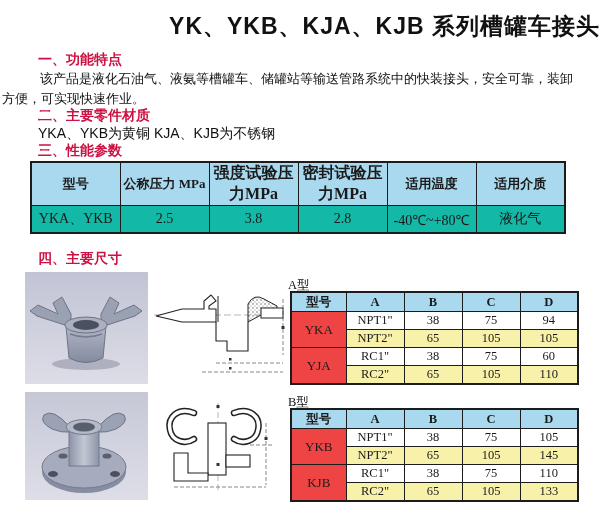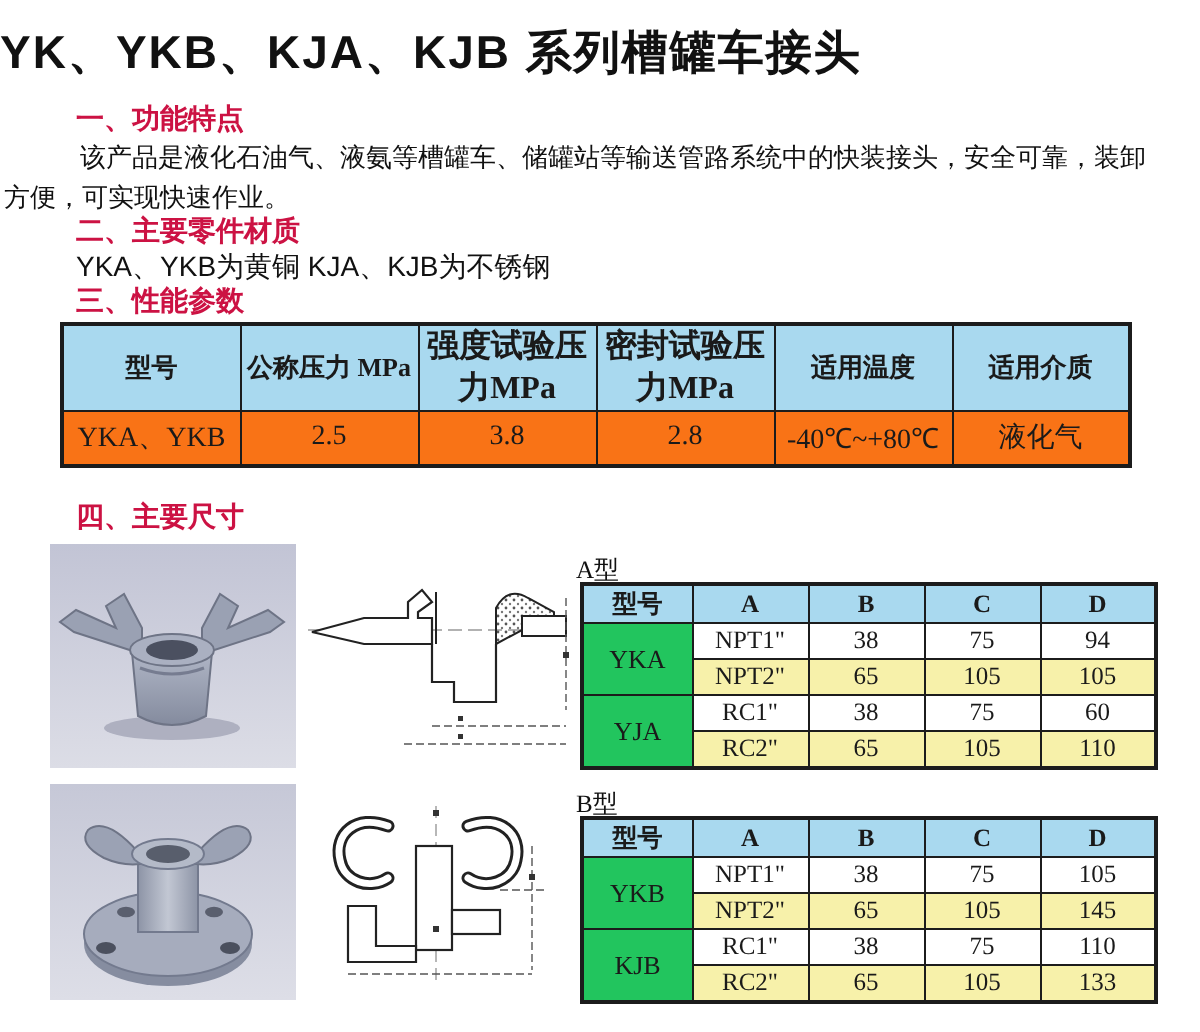--- a/index.html
+++ b/index.html
@@ -3,21 +3,21 @@
 <meta charset="utf-8">
 <style>
   html,body{margin:0;padding:0}
   body{
     width:600px;height:516px;position:relative;overflow:hidden;
     background:#ffffff;color:#1a1a1a;
     font-family:"Liberation Sans",sans-serif;
   }
   .abs{position:absolute}
   .title{
-    left:0;top:11px;width:600px;text-align:left;
+    left:0;top:11px;width:600px;text-align:right;
     font-size:23px;font-weight:bold;letter-spacing:1px;color:#111;
   }
   .sec-h{font-size:14px;font-weight:bold;color:#cc1243;white-space:nowrap}
   #h-features{left:38px;top:51px}
   #h-materials{left:38px;top:107px}
   #h-performance{left:38px;top:142px}
   #h-dimensions{left:38px;top:250px}
   .para{
     left:2px;top:69px;width:578px;
     font-size:13px;line-height:20px;text-indent:38px;color:#111;
@@ -26,31 +26,31 @@
   .materials-line .m2{}
 
   table{border-collapse:collapse;border-spacing:0}
   .perf{
     left:30px;top:161px;width:536px;table-layout:fixed;
     font-family:"Liberation Serif",serif;border:2px solid #1c1c1c;
   }
   .perf th,.perf td{border:1px solid #1c1c1c;text-align:center;padding:0}
   .perf th{background:#a9d9ef;height:27px;font-size:13px;font-weight:bold}
   .perf th.tight{font-size:16px}
-  .perf td{height:26px;font-size:14px;background:#f97316}
+  .perf td{height:26px;font-size:14px;background:#14b8a6}
   .perf tr.r-yellow td{background:#f7f1aa}
 
   .dim{
     width:289px;table-layout:fixed;
     font-family:"Liberation Serif",serif;border:2px solid #1c1c1c;
   }
   .dim th,.dim td{border:1px solid #1c1c1c;text-align:center;padding:0}
   .dim th{background:#a9d9ef;height:18px;font-size:12.5px;font-weight:bold}
   .dim td{height:17px;font-size:12.5px;background:#ffffff}
-  .dim td.model{font-size:13px;background:#22c55e}
+  .dim td.model{font-size:13px;background:#ef4444}
   .dim tr.r-yellow td{background:#f7f1aa}
   .dim col.c-model{width:55px}
   .dim col.c-val{width:58px}
 
   .dim-label{font-size:12.5px;font-family:"Liberation Serif",serif;color:#111}
   #label-a{left:288px;top:277px}
   #table-a{left:290px;top:291px}
   #label-b{left:288px;top:394px}
   #table-b{left:290px;top:408px}
 

